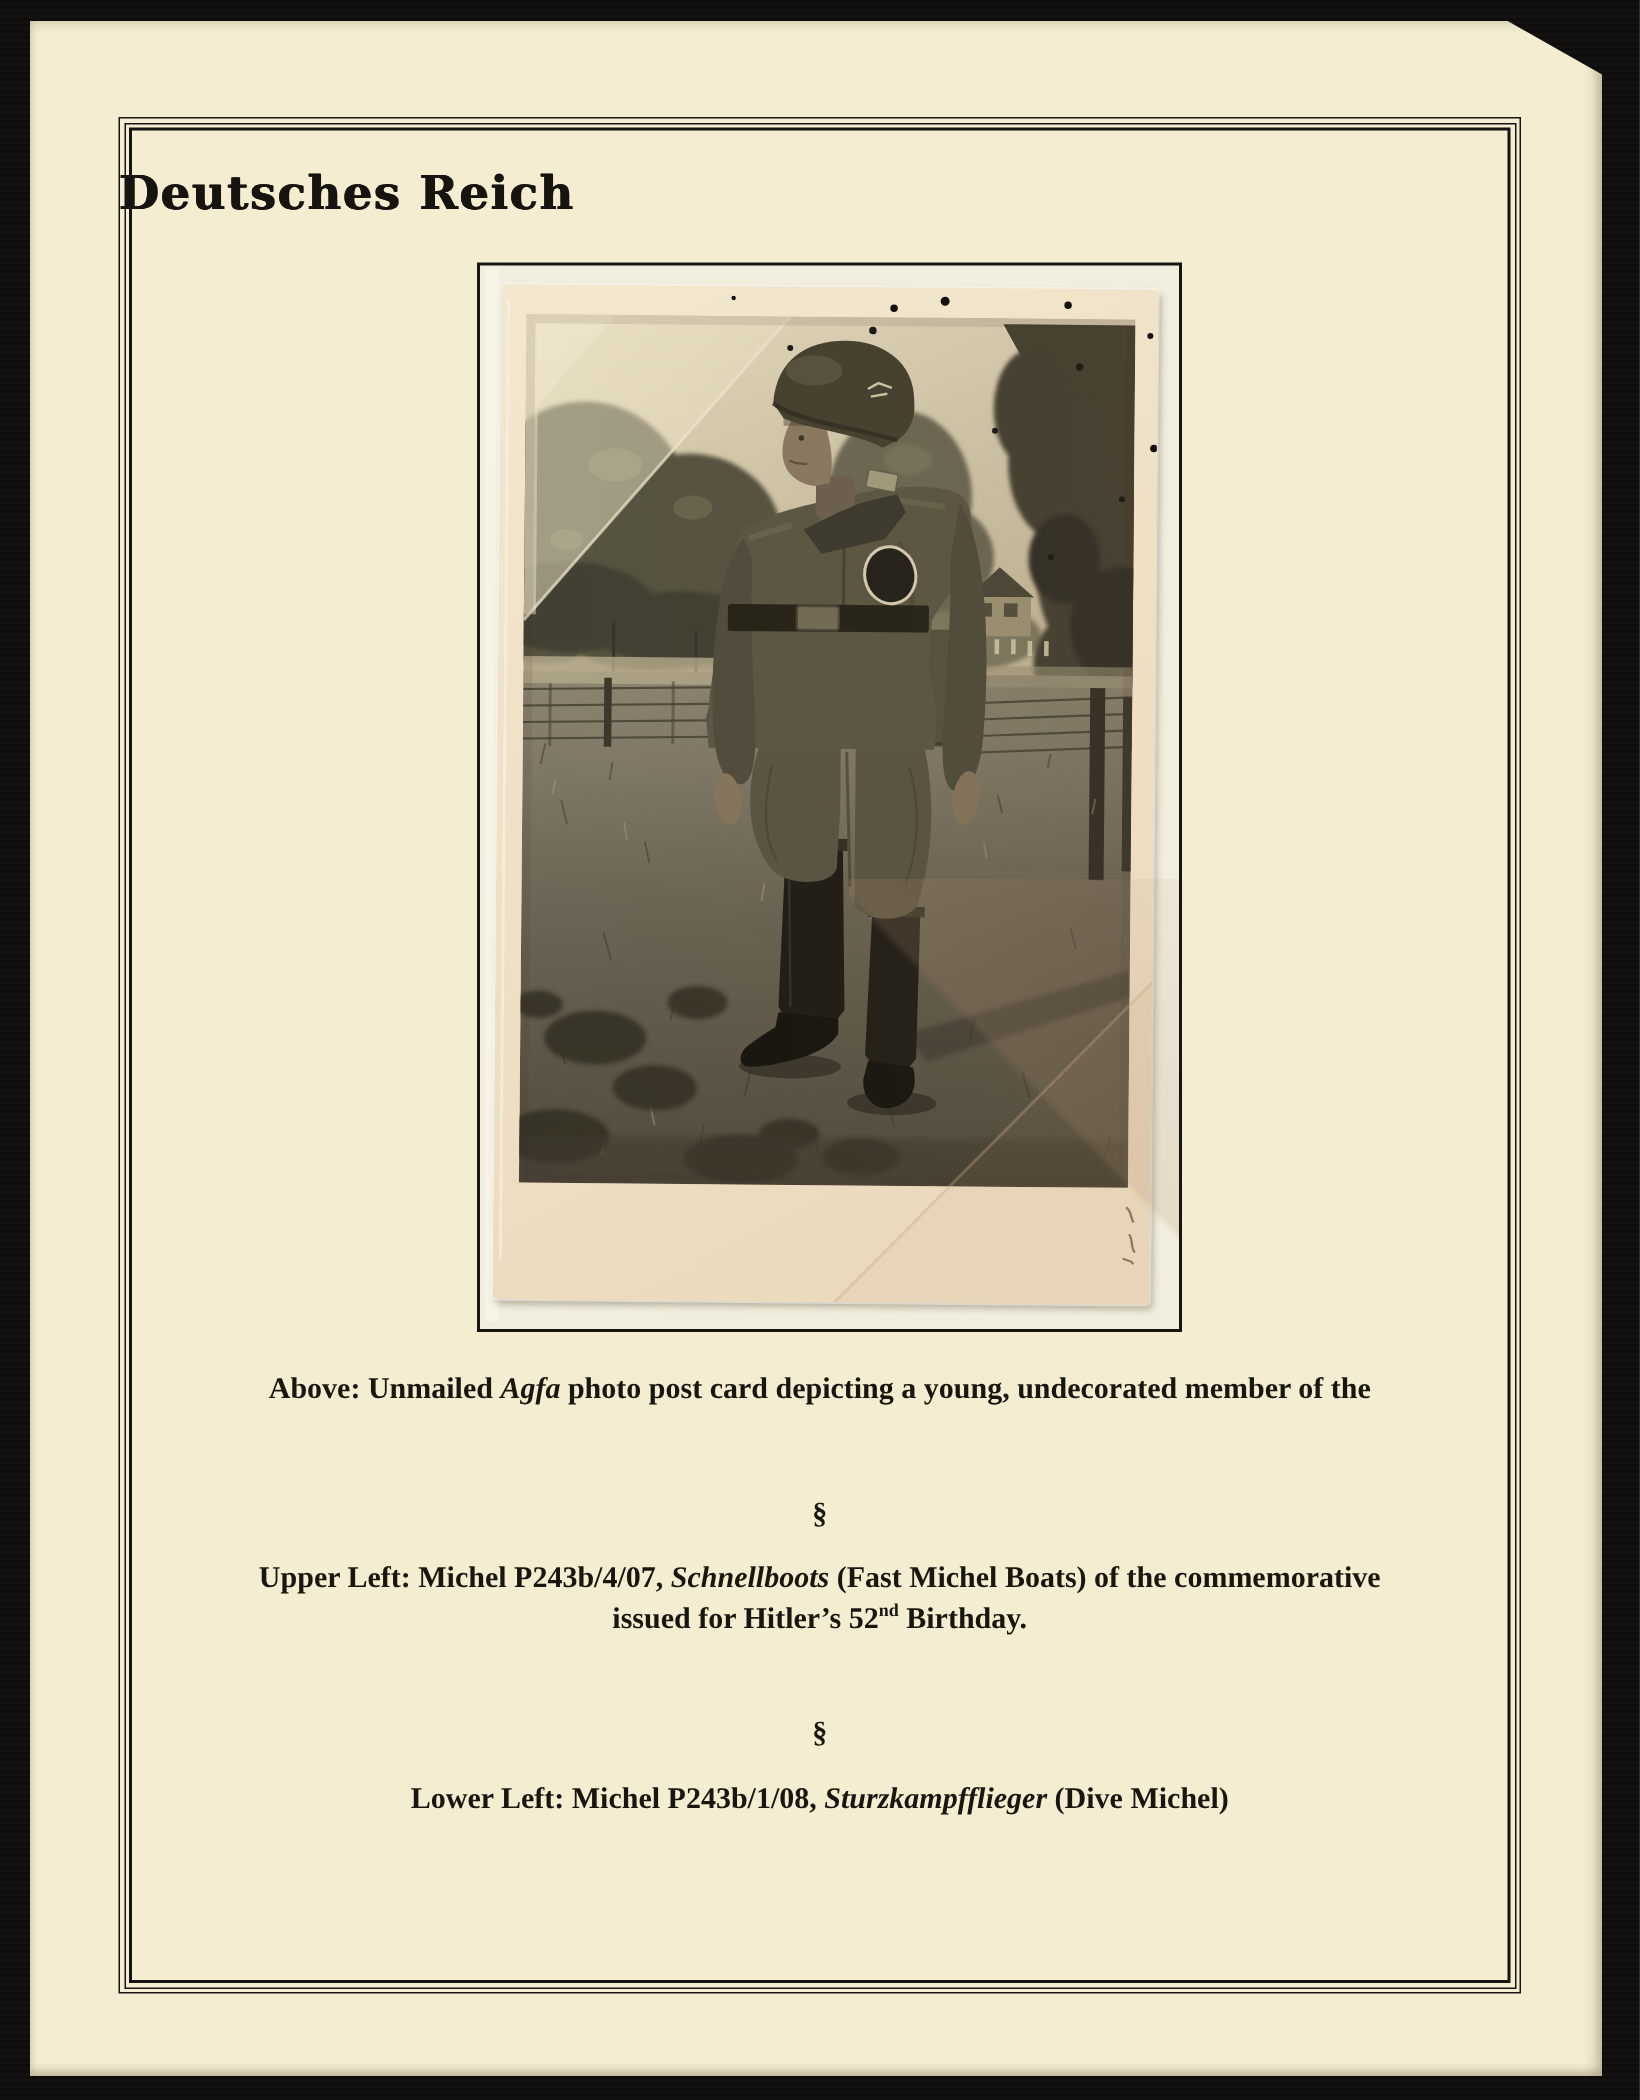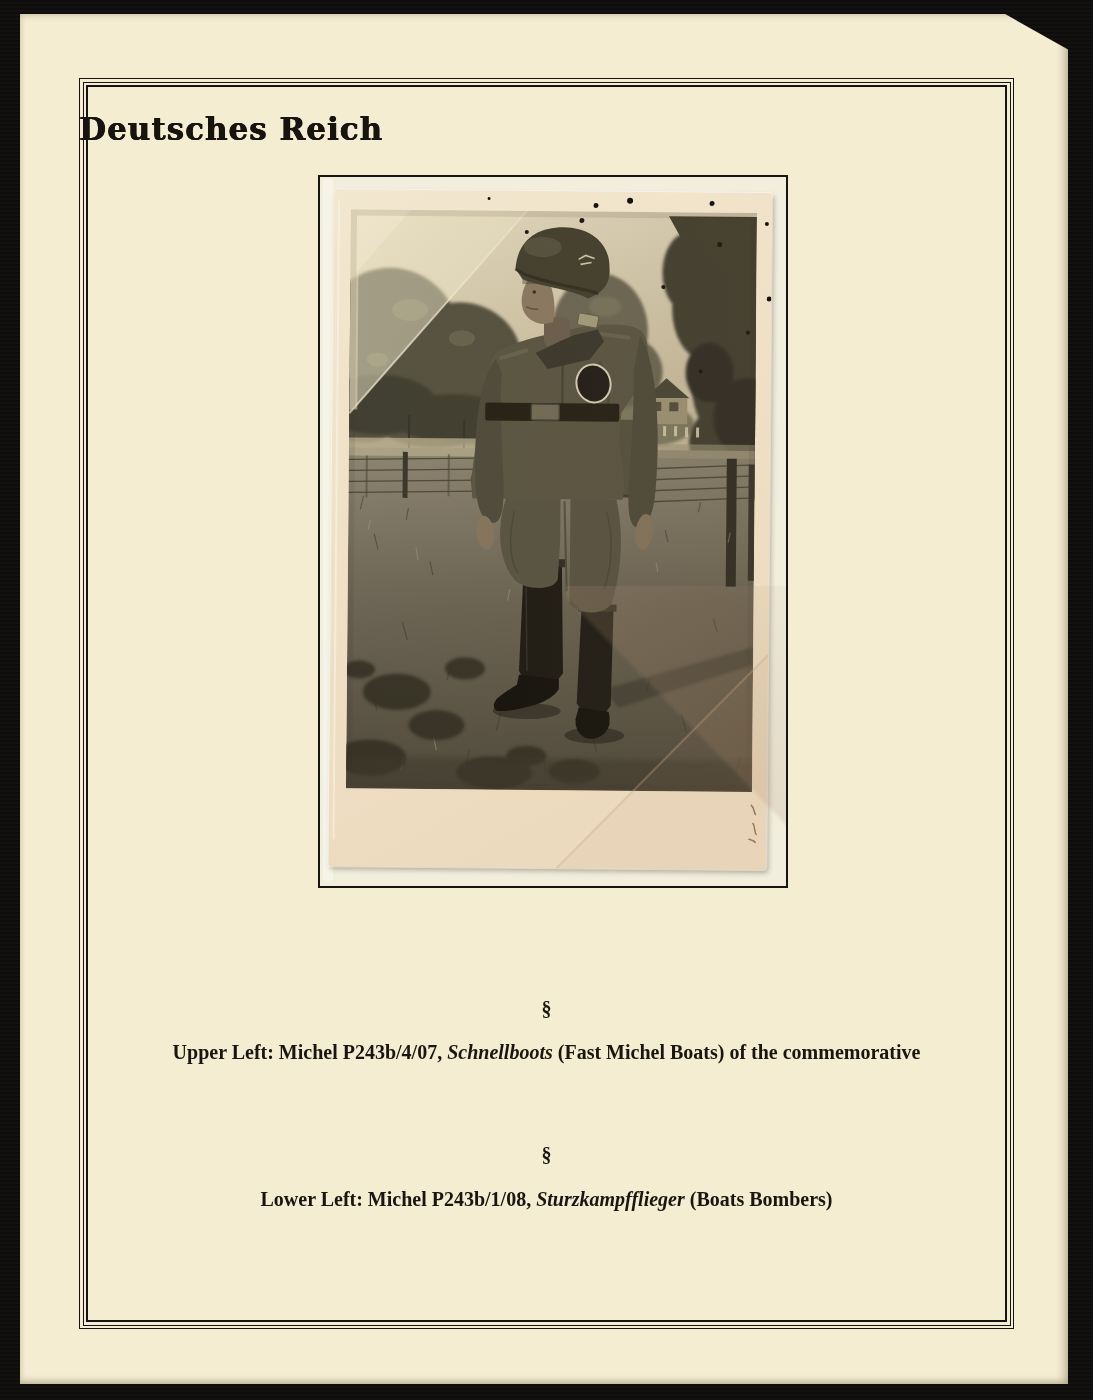--- a/index.html
+++ b/index.html
@@ -352,24 +352,26 @@
             <polygon points="228,677 438,462 438,677" fill="#c09a74" opacity="0.08"></polygon>
             <path d="M228,677 L438,462" stroke="#c8a887" stroke-width="2" opacity="0.35"></path>
           </g>
         </svg>
       </div>
 
       <div class="frame-crease"></div>
     </div>
 
     <div class="caption cap-above">
+        <div class="cap-line"><span>Above: Unmailed </span><span class="it">Agfa</span><span> photo post card depicting a young, undecorated member of the</span></div>
       </div>
     <div class="section-mark mark-1">§</div>
     <div class="caption cap-upper">
         <div class="cap-line"><span>Upper Left: Michel P243b/4/07, </span><span class="it">Schnellboots</span><span> (Fast Michel Boats) of the commemorative</span></div>
+        <div class="cap-line"><span>issued for Hitler’s 52</span><sup>nd</sup><span> Birthday.</span></div>
       </div>
     <div class="section-mark mark-2">§</div>
     <div class="caption cap-lower">
-        <div class="cap-line"><span>Lower Left: Michel P243b/1/08, </span><span class="it">Sturzkampfflieger</span><span> (Boats Bombers)</span></div>
+        <div class="cap-line"><span>Lower Left: Michel P243b/1/08, </span><span class="it">Sturzkampfflieger</span><span> (Dive Michel)</span></div>
       </div>
 
   </div>
 </div>
 
 </body></html>

